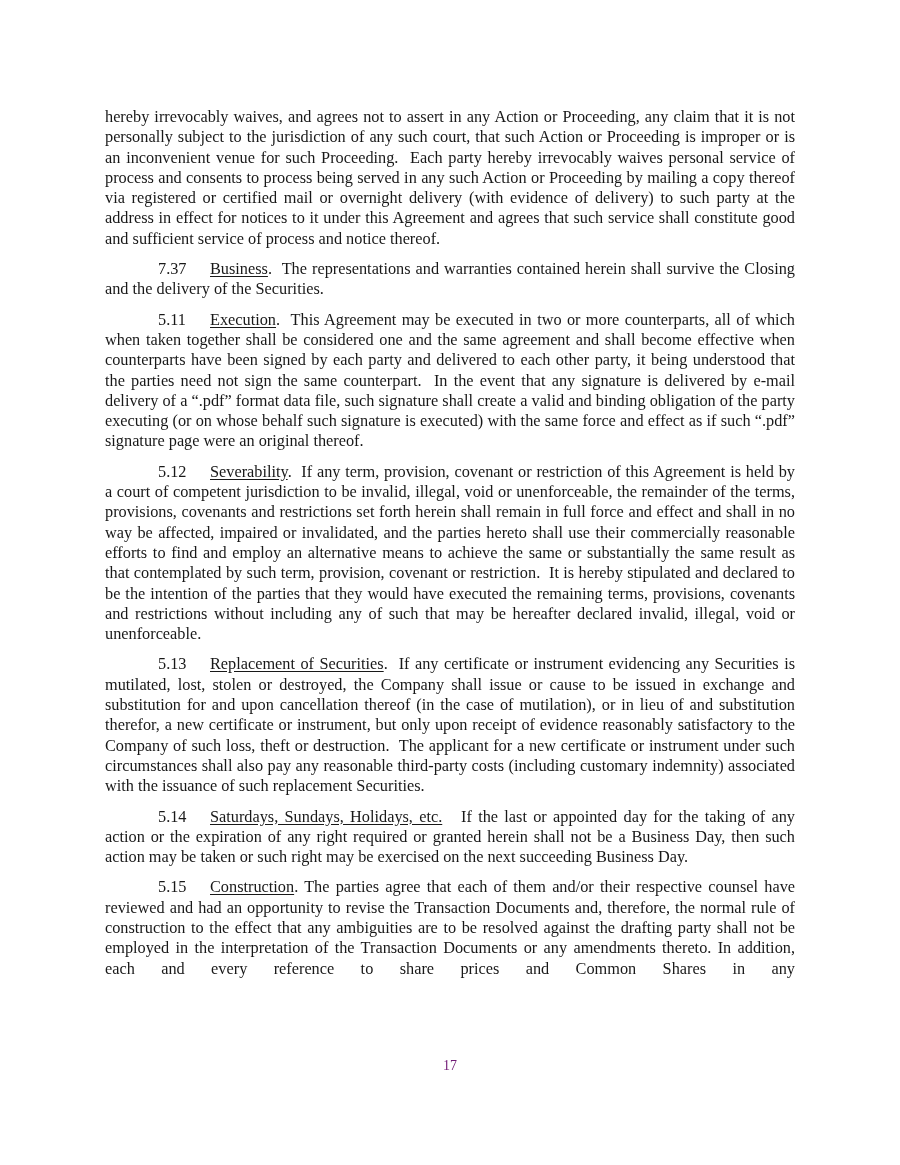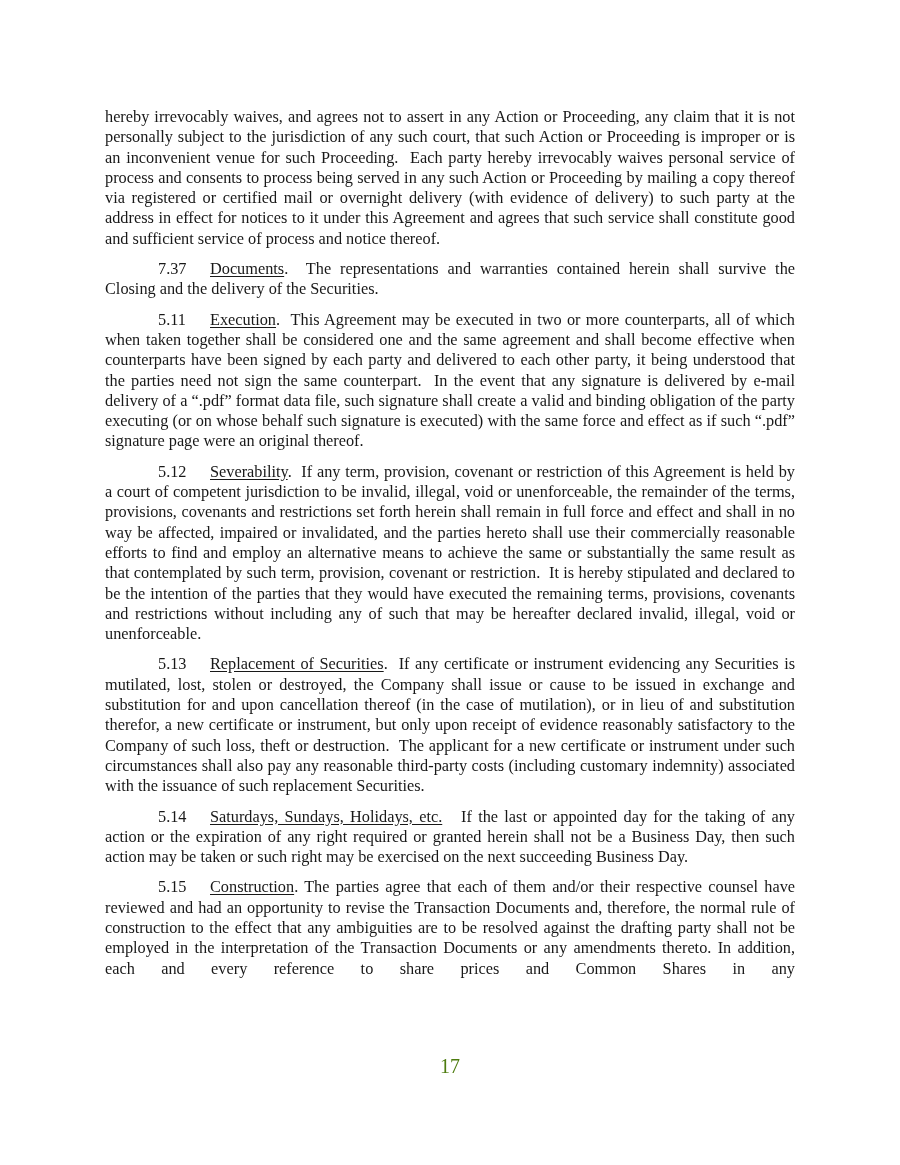--- a/index.html
+++ b/index.html
@@ -39,32 +39,32 @@
     text-decoration: underline;
     text-underline-offset: 2px;
   }
   .footer {
     position: absolute;
     left: 0;
     right: 0;
     top: 1056px;
     text-align: center;
     font-family: "Liberation Serif", "DejaVu Serif", serif;
-    font-size: 20px;
-    color: #4d7c0f;
+    font-size: 14px;
+    color: #701a75;
   }
 </style>
 </head>
 <body>
 
 <div class="page">
 
   <p class="para">hereby irrevocably waives, and agrees not to assert in any Action or Proceeding, any claim that it is not personally subject to the jurisdiction of any such court, that such Action or Proceeding is improper or is an inconvenient venue for such Proceeding.&nbsp; Each party hereby irrevocably waives personal service of process and consents to process being served in any such Action or Proceeding by mailing a copy thereof via registered or certified mail or overnight delivery (with evidence of delivery) to such party at the address in effect for notices to it under this Agreement and agrees that such service shall constitute good and sufficient service of process and notice thereof.</p>
 
-  <p class="para section"><span class="numtab">7.37</span><span class="heading">Documents</span><span>.&nbsp; </span><span>The representations and warranties contained herein shall survive the Closing and the delivery of the Securities.</span></p>
+  <p class="para section"><span class="numtab">7.37</span><span class="heading">Business</span><span>.&nbsp; </span><span>The representations and warranties contained herein shall survive the Closing and the delivery of the Securities.</span></p>
 
   <p class="para section"><span class="numtab">5.11</span><span class="heading">Execution</span><span>.&nbsp; </span><span>This Agreement may be executed in two or more counterparts, all of which when taken together shall be considered one and the same agreement and shall become effective when counterparts have been signed by each party and delivered to each other party, it being understood that the parties need not sign the same counterpart.&nbsp; In the event that any signature is delivered by e-mail delivery of a “.pdf” format data file, such signature shall create a valid and binding obligation of the party executing (or on whose behalf such signature is executed) with the same force and effect as if such “.pdf” signature page were an original thereof.</span></p>
 
   <p class="para section"><span class="numtab">5.12</span><span class="heading">Severability</span><span>.&nbsp; </span><span>If any term, provision, covenant or restriction of this Agreement is held by a court of competent jurisdiction to be invalid, illegal, void or unenforceable, the remainder of the terms, provisions, covenants and restrictions set forth herein shall remain in full force and effect and shall in no way be affected, impaired or invalidated, and the parties hereto shall use their commercially reasonable efforts to find and employ an alternative means to achieve the same or substantially the same result as that contemplated by such term, provision, covenant or restriction.&nbsp; It is hereby stipulated and declared to be the intention of the parties that they would have executed the remaining terms, provisions, covenants and restrictions without including any of such that may be hereafter declared invalid, illegal, void or unenforceable.</span></p>
 
   <p class="para section"><span class="numtab">5.13</span><span class="heading">Replacement of Securities</span><span>.&nbsp; </span><span>If any certificate or instrument evidencing any Securities is mutilated, lost, stolen or destroyed, the Company shall issue or cause to be issued in exchange and substitution for and upon cancellation thereof (in the case of mutilation), or in lieu of and substitution therefor, a new certificate or instrument, but only upon receipt of evidence reasonably satisfactory to the Company of such loss, theft or destruction.&nbsp; The applicant for a new certificate or instrument under such circumstances shall also pay any reasonable third-party costs (including customary indemnity) associated with the issuance of such replacement Securities.</span></p>
 
   <p class="para section"><span class="numtab">5.14</span><span class="heading">Saturdays, Sundays, Holidays, etc.</span><span>&nbsp;&nbsp; </span><span>If the last or appointed day for the taking of any action or the expiration of any right required or granted herein shall not be a Business Day, then such action may be taken or such right may be exercised on the next succeeding Business Day.</span></p>
 
   <p class="para section continues"><span class="numtab">5.15</span><span class="heading">Construction</span><span>. </span><span>The parties agree that each of them and/or their respective counsel have reviewed and had an opportunity to revise the Transaction Documents and, therefore, the normal rule of construction to the effect that any ambiguities are to be resolved against the drafting party shall not be employed in the interpretation of the Transaction Documents or any amendments thereto. In addition, each and every reference to share prices and Common Shares in any</span></p>

